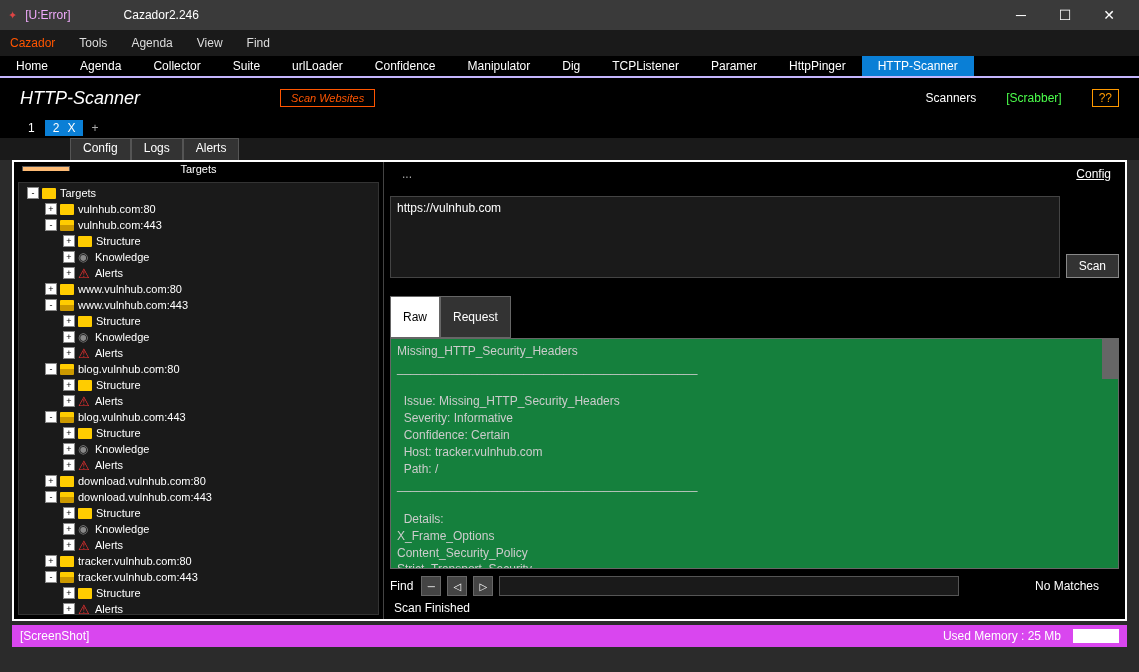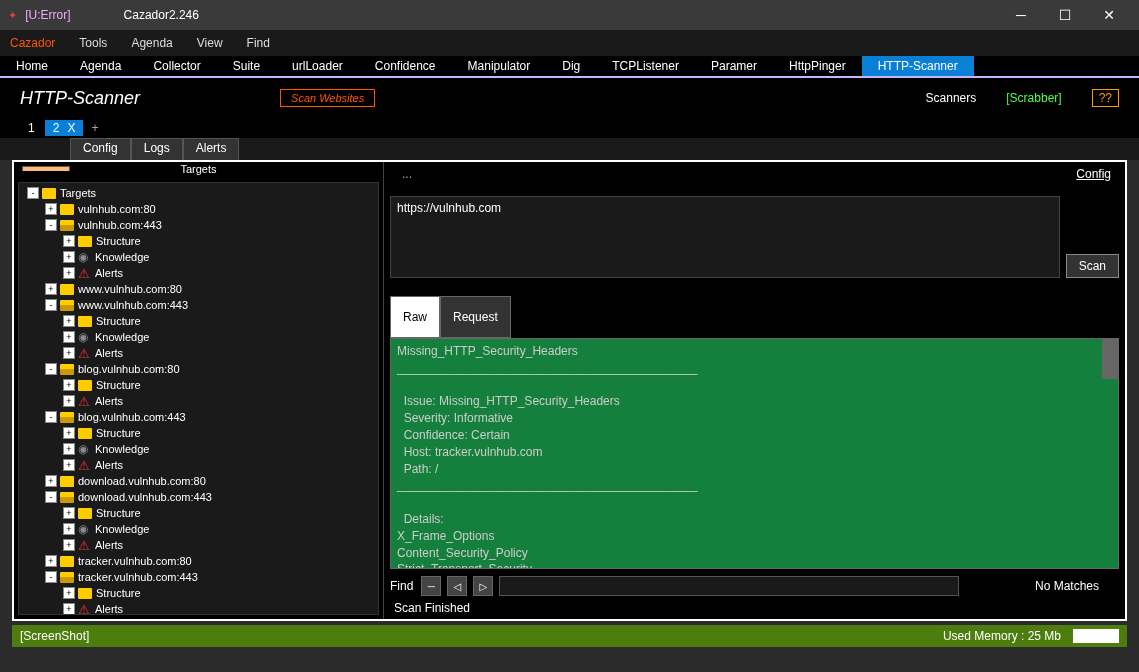--- a/index.html
+++ b/index.html
@@ -54,21 +54,21 @@
 .rawtab { padding:13px 12px; background:#333; color:#fff; font-size:12px; cursor:pointer; border:1px solid #666; }
 .rawtab.active { background:#fff; color:#000; }
 .rawbox { flex:1; background:#15803d; border:1px solid #666; padding:4px 6px; color:#ccc; font-family:Consolas,monospace; font-size:12px; line-height:1.4; white-space:pre; overflow:auto; position:relative; }
 .rawbox .sb { position:absolute; right:0; top:0; width:16px; height:40px; background:#666; }
 .findbar { height:26px; display:flex; align-items:center; gap:6px; margin-top:4px; }
 .findlbl { font-size:12px; color:#fff; margin-right:2px; }
 .findbtn { width:20px; height:20px; background:#444; border:1px solid #666; color:#fff; display:flex; align-items:center; justify-content:center; cursor:pointer; font-size:10px; }
 .findinp { flex:1; height:20px; background:#1a1a1a; border:1px solid #555; color:#fff; padding:0 4px; max-width:460px; }
 .nomatch { margin-left:auto; color:#fff; font-size:12px; margin-right:20px; }
 .scanstatus { color:#fff; font-size:12px; padding:2px 4px; }
-.statusbar { height:22px; background:#4d7c0f; display:flex; align-items:center; padding:0 8px; color:#fff; font-size:12px; margin:4px 12px 0 12px; }
+.statusbar { height:22px; background:#d946ef; display:flex; align-items:center; padding:0 8px; color:#fff; font-size:12px; margin:4px 12px 0 12px; }
 .statusbar .mem { margin-left:auto; margin-right:12px; }
 .statusbar .block { width:46px; height:14px; background:#fff; display:inline-block; }
 </style>
 </head>
 <body>
 
 <div class="titlebar">
   <span class="icon">✦</span>
   <span class="title1">[U:Error]</span>
   <span class="title2">Cazador2.246</span>

